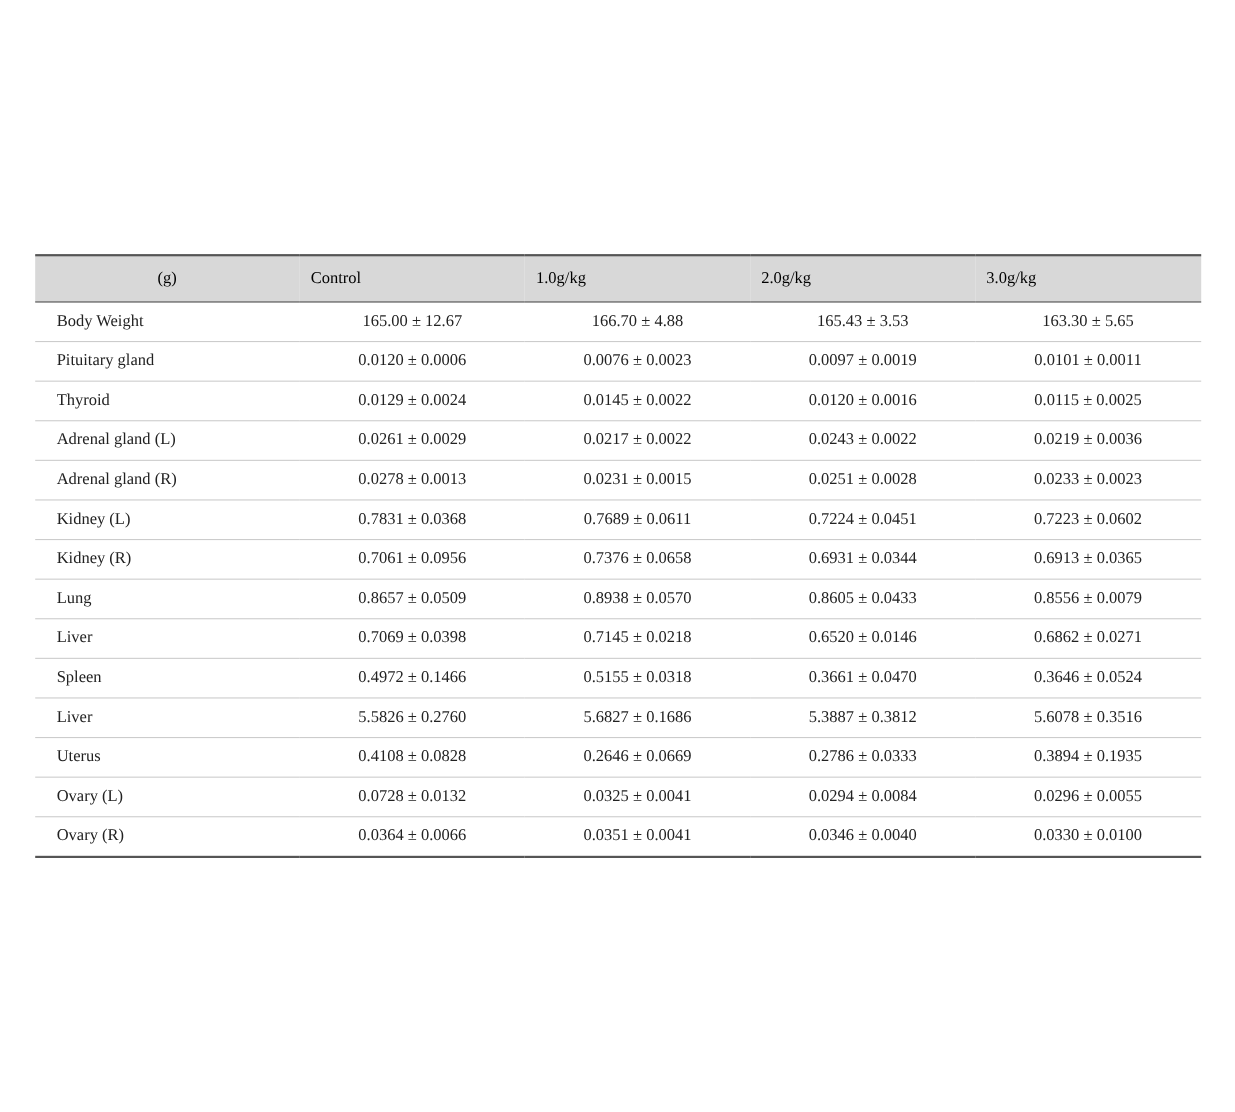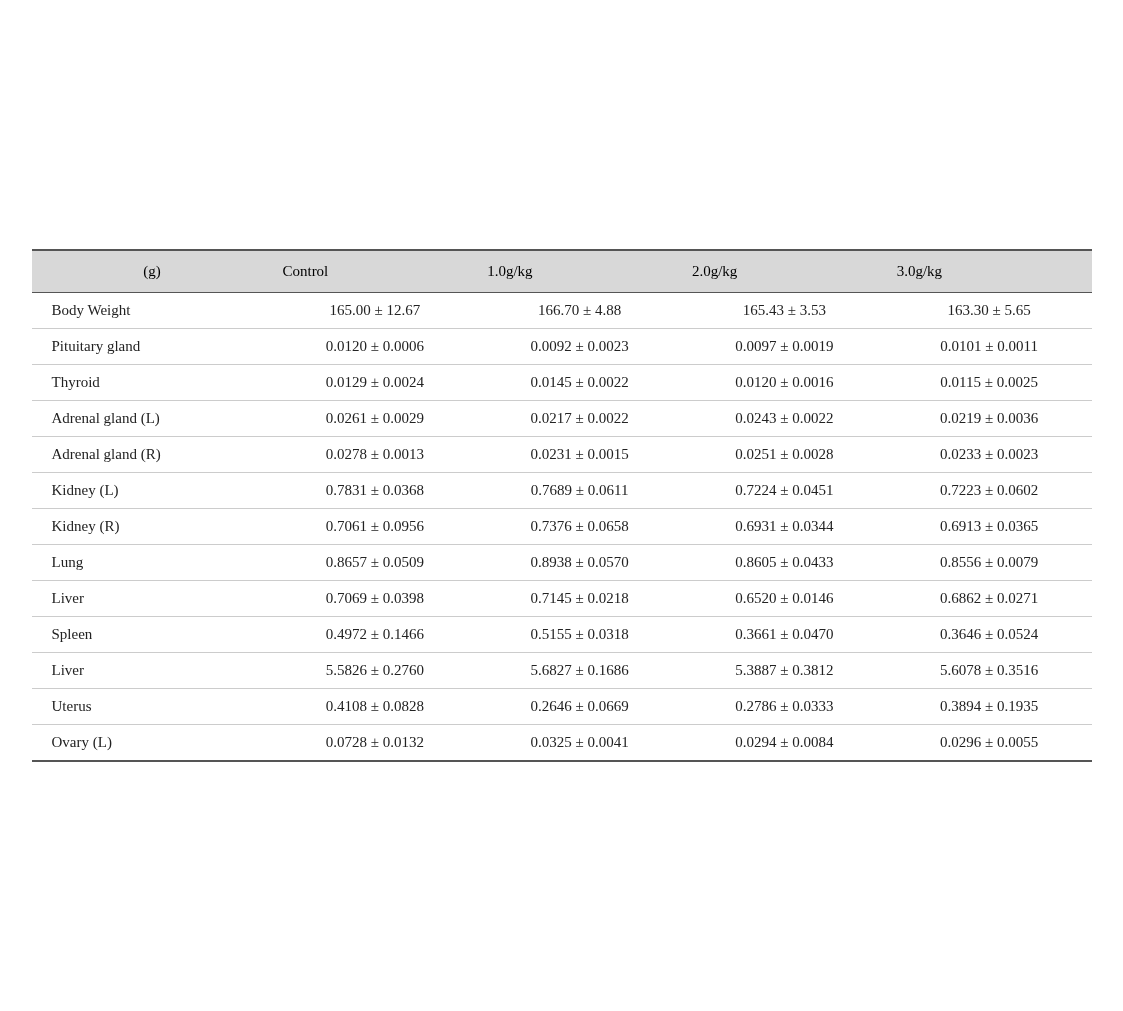--- a/index.html
+++ b/index.html
@@ -86,21 +86,21 @@
     <tr>
           <td>Body Weight</td>
           <td>165.00 ± 12.67</td>
           <td>166.70 ± 4.88</td>
           <td>165.43 ± 3.53</td>
           <td>163.30 ± 5.65</td>
         </tr>
         <tr>
           <td>Pituitary gland</td>
           <td>0.0120 ± 0.0006</td>
-          <td>0.0092 ± 0.0023</td>
+          <td>0.0076 ± 0.0023</td>
           <td>0.0097 ± 0.0019</td>
           <td>0.0101 ± 0.0011</td>
         </tr>
         <tr>
           <td>Thyroid</td>
           <td>0.0129 ± 0.0024</td>
           <td>0.0145 ± 0.0022</td>
           <td>0.0120 ± 0.0016</td>
           <td>0.0115 ± 0.0025</td>
         </tr>
@@ -167,15 +167,22 @@
           <td>0.2786 ± 0.0333</td>
           <td>0.3894 ± 0.1935</td>
         </tr>
         <tr>
           <td>Ovary (L)</td>
           <td>0.0728 ± 0.0132</td>
           <td>0.0325 ± 0.0041</td>
           <td>0.0294 ± 0.0084</td>
           <td>0.0296 ± 0.0055</td>
         </tr>
+        <tr>
+          <td>Ovary (R)</td>
+          <td>0.0364 ± 0.0066</td>
+          <td>0.0351 ± 0.0041</td>
+          <td>0.0346 ± 0.0040</td>
+          <td>0.0330 ± 0.0100</td>
+        </tr>
       </tbody>
   </table>
 </div>
 
 </body></html>

